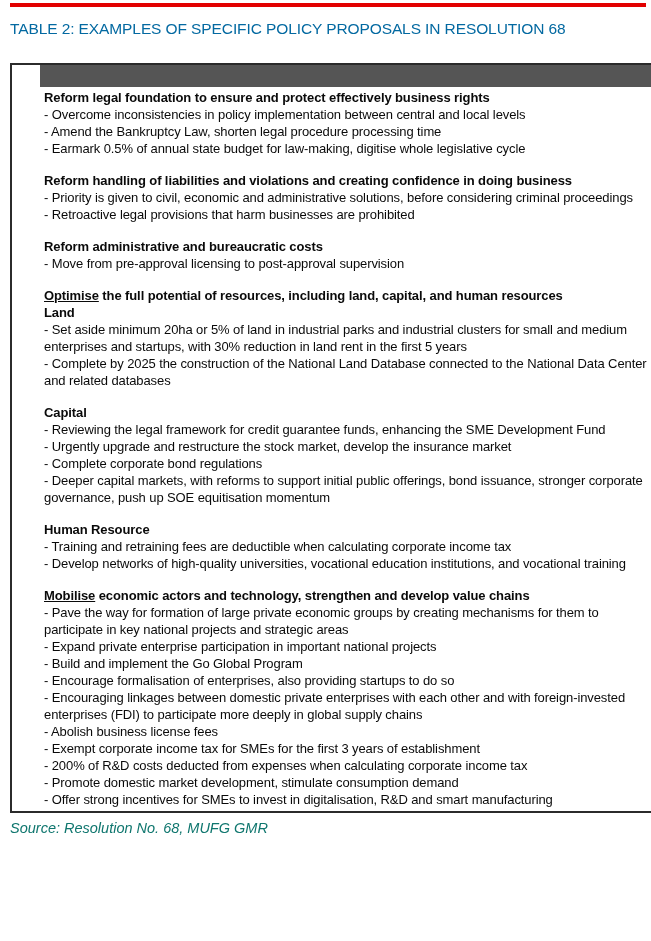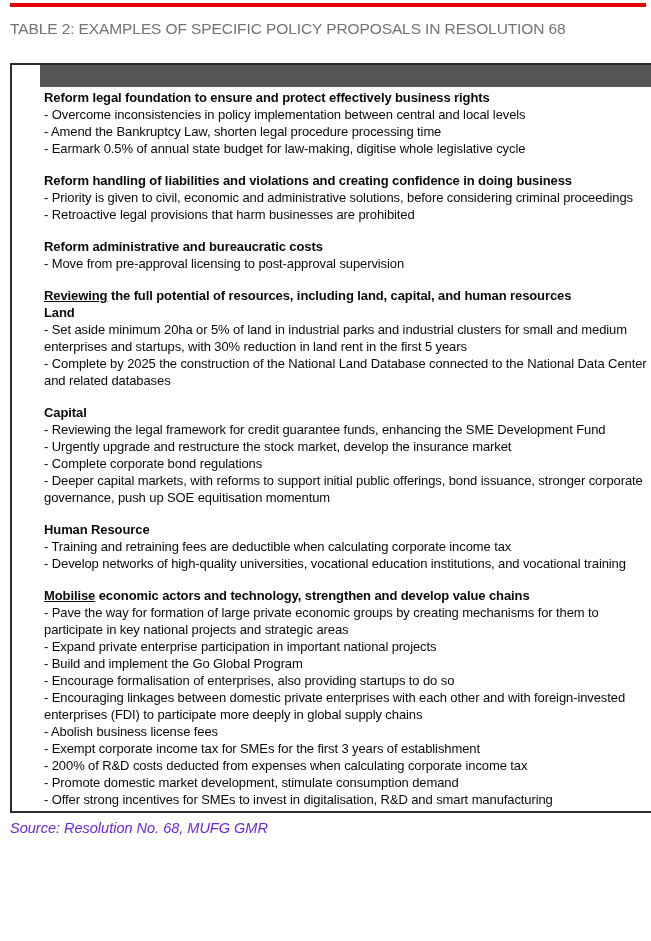--- a/index.html
+++ b/index.html
@@ -21,21 +21,21 @@
   .top-rule {
     width: 636px;
     height: 4px;
     background: #e20000;
   }
   .report-title {
     margin-top: 13px;
     width: 636px;
     font-size: 15.5px;
     line-height: 18px;
-    color: #737373;
+    color: #0369a1;
     letter-spacing: -0.1px;
     white-space: nowrap;
   }
   .table-box {
     margin-top: 25px;
     width: 619px;
     border: 2px solid #2b2b2b;
     padding-left: 28px;
   }
   .table-header {
@@ -50,21 +50,21 @@
   }
   .section { margin-top: 15px; }
   .section:first-child { margin-top: 0; }
   .heading { font-weight: bold; }
   .underline { text-decoration: underline; }
   .bullet { }
   .source-line {
     margin-top: 7px;
     font-size: 14.5px;
     font-style: italic;
-    color: #6d28d9;
+    color: #0f766e;
   }
 </style>
 </head>
 <body>
 
 <div class="page">
   <div class="top-rule"></div>
   <div class="report-title">TABLE 2: EXAMPLES OF SPECIFIC POLICY PROPOSALS IN RESOLUTION 68</div>
   <div class="table-box">
     <div class="table-header"></div>
@@ -78,21 +78,21 @@
         <div class="section">
           <div class="heading">Reform handling of liabilities and violations and creating confidence in doing business</div>
           <div class="bullet">- Priority is given to civil, economic and administrative solutions, before considering criminal proceedings</div>
           <div class="bullet">- Retroactive legal provisions that harm businesses are prohibited</div>
         </div>
         <div class="section">
           <div class="heading">Reform administrative and bureaucratic costs</div>
           <div class="bullet">- Move from pre-approval licensing to post-approval supervision</div>
         </div>
         <div class="section">
-          <div class="heading"><span class="underline">Reviewing</span> the full potential of resources, including land, capital, and human resources</div>
+          <div class="heading"><span class="underline">Optimise</span> the full potential of resources, including land, capital, and human resources</div>
           <div class="heading">Land</div>
           <div class="bullet">- Set aside minimum 20ha or 5% of land in industrial parks and industrial clusters for small and medium enterprises and startups, with 30% reduction in land rent in the first 5 years</div>
           <div class="bullet">- Complete by 2025 the construction of the National Land Database connected to the National Data Center and related databases</div>
         </div>
         <div class="section">
           <div class="heading">Capital</div>
           <div class="bullet">- Reviewing the legal framework for credit guarantee funds, enhancing the SME Development Fund</div>
           <div class="bullet">- Urgently upgrade and restructure the stock market, develop the insurance market</div>
           <div class="bullet">- Complete corporate bond regulations</div>
           <div class="bullet">- Deeper capital markets, with reforms to support initial public offerings, bond issuance, stronger corporate governance, push up SOE equitisation momentum</div>

